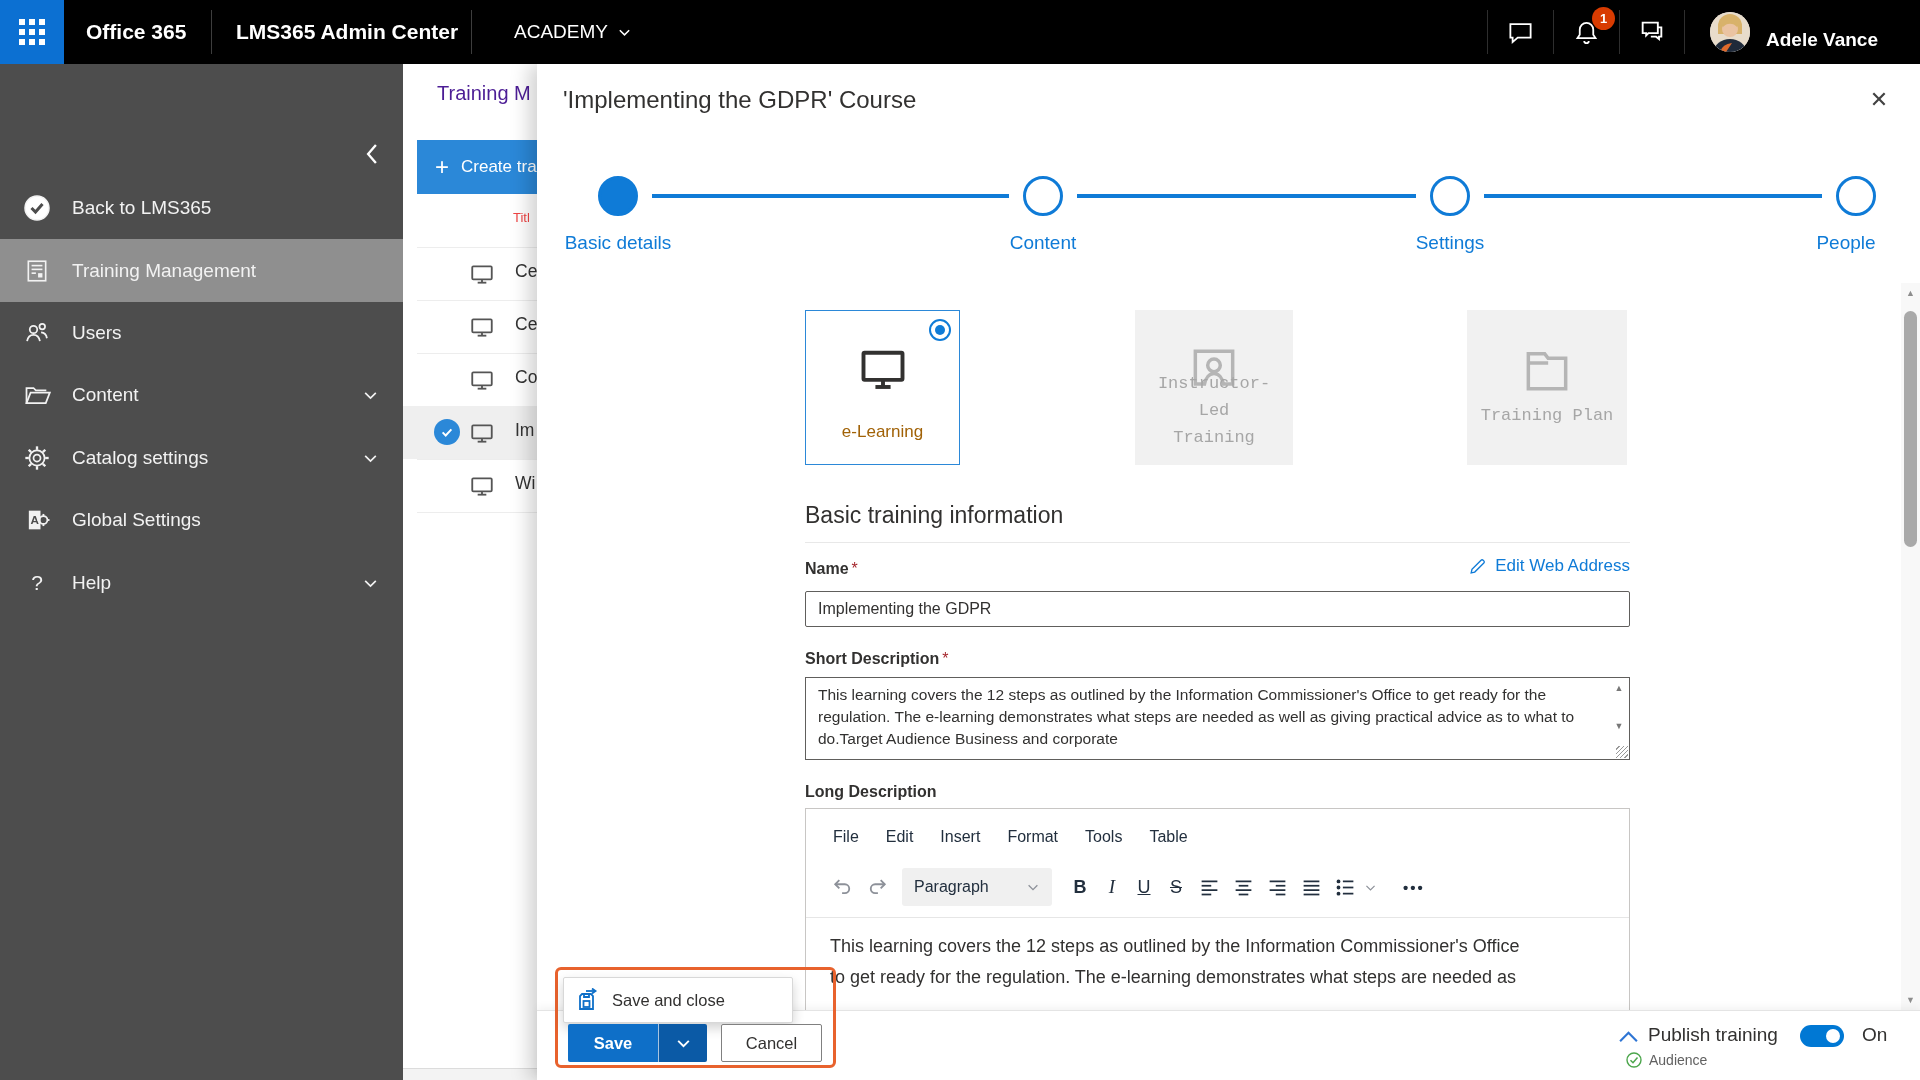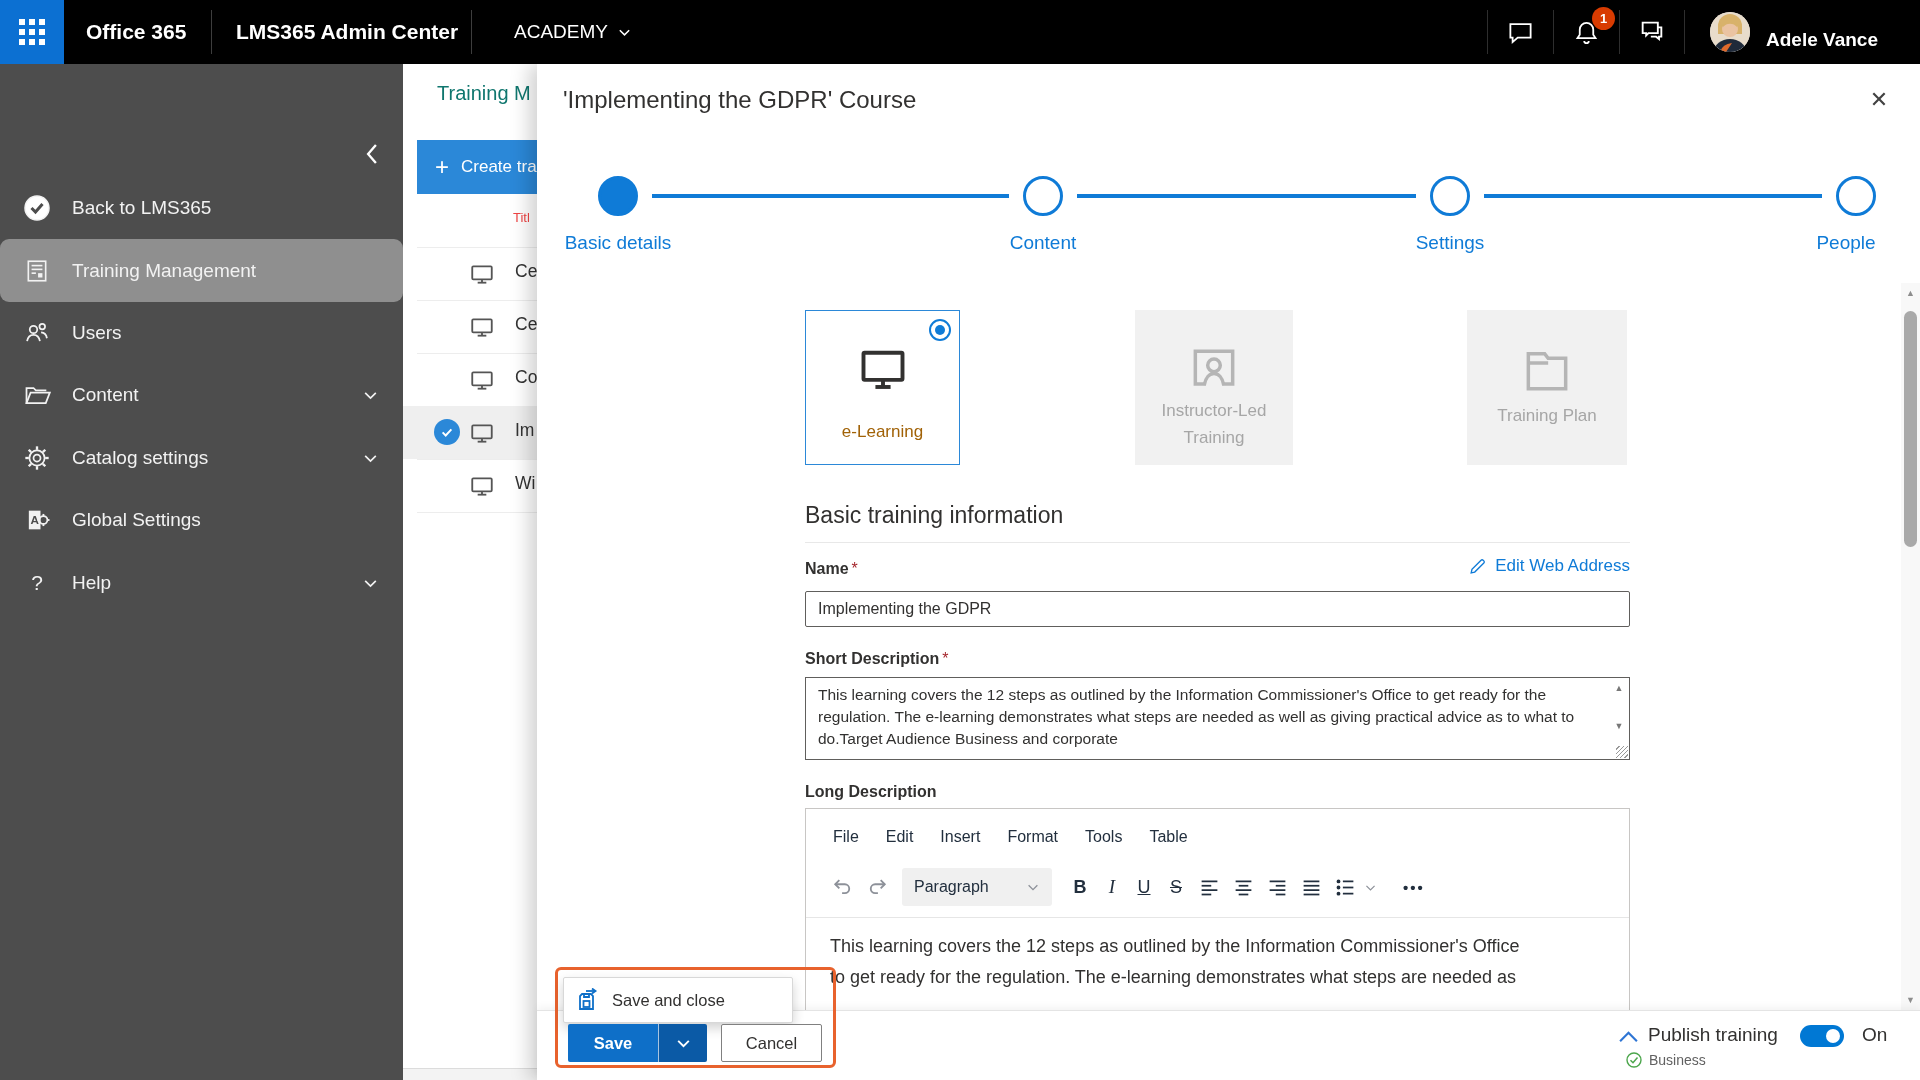--- a/index.html
+++ b/index.html
@@ -20,29 +20,29 @@
   .tb-iconbtn svg{stroke:#fff;fill:none;stroke-width:1.6;}
   .badge{position:absolute;left:1592px;top:7px;width:23px;height:23px;border-radius:50%;background:#d83b01;
          color:#fff;font-size:13px;font-weight:700;display:flex;align-items:center;justify-content:center;z-index:2;}
   .avatar{position:absolute;left:1710px;top:12px;width:40px;height:40px;border-radius:50%;overflow:hidden;background:#cfcfcf;cursor:pointer;}
   .tb-user{position:absolute;left:1766px;top:8px;height:64px;line-height:64px;font-size:19px;font-weight:700;}
 
   
   .sidebar{position:absolute;left:0;top:64px;width:465px;height:1016px;background:#4d4d4d;z-index:10;}
   .collapse-btn{position:absolute;left:352px;top:70px;width:40px;height:40px;display:flex;align-items:center;justify-content:center;cursor:pointer;}
   .nav-item{position:absolute;left:0;width:403px;height:62px;display:flex;align-items:center;cursor:pointer;color:#f2f2f2;}
-  .nav-item.selected{background:#8f8f8f;height:63px;border-radius:9px;}
+  .nav-item.selected{background:#8f8f8f;height:63px;}
   .nav-ico{position:absolute;left:22px;width:30px;height:30px;display:flex;align-items:center;justify-content:center;}
   .nav-ico svg{stroke:#f2f2f2;fill:none;stroke-width:1.5;}
   .nav-label{position:absolute;left:72px;font-size:19px;}
   .nav-chev{position:absolute;left:362px;display:flex;}
 
   
   .listpanel{position:absolute;left:403px;top:64px;width:134px;height:1016px;background:#fff;overflow:hidden;z-index:15;}
-  .lp-title{position:absolute;left:34px;top:18px;width:100px;font-size:20px;color:#0f766e;white-space:nowrap;overflow:hidden;}
+  .lp-title{position:absolute;left:34px;top:18px;width:100px;font-size:20px;color:#4c1d95;white-space:nowrap;overflow:hidden;}
   .lp-create{position:absolute;left:14px;top:76px;width:140px;height:54px;background:#2b88d8;color:#fff;
              display:flex;align-items:center;white-space:nowrap;overflow:hidden;cursor:pointer;}
   .lp-create .plus{font-size:24px;font-weight:400;margin:0 12px 0 18px;}
   .lp-create .lbl{font-size:17px;}
   .lp-header{position:absolute;left:110px;top:146px;font-size:13px;color:#ef4444;white-space:nowrap;text-align:right;}
   .lp-div{position:absolute;left:14px;width:120px;height:1px;background:#ededed;}
   .lp-row{position:absolute;left:0;width:134px;height:53px;cursor:pointer;}
   .lp-row.selected{background:#efefef;}
   .lp-row .mon{position:absolute;left:66px;top:14px;}
   .lp-row .mon svg{stroke:#555;fill:none;stroke-width:1.7;}
@@ -62,21 +62,21 @@
   .step-circle{position:absolute;top:112px;width:40px;height:40px;border-radius:50%;background:#fff;border:3px solid #0f7bd7;cursor:pointer;}
   .step-circle.active{background:#0f7bd7;}
   .step-label{position:absolute;top:168px;width:160px;text-align:center;font-size:19px;color:#0f7bd7;cursor:pointer;}
   
   .dlg-scroll{position:absolute;left:1364px;top:219px;width:19px;height:727px;background:#f8f8f8;}
   .dlg-scroll .arr{position:absolute;left:0;width:19px;height:16px;color:#8d8d8d;font-size:9px;text-align:center;line-height:16px;cursor:pointer;}
   .dlg-thumb{position:absolute;left:3px;top:28px;width:13px;height:236px;background:#a9a9a9;border-radius:7px;cursor:pointer;}
   
   .card{position:absolute;top:246px;height:155px;cursor:pointer;}
   .card.sel{background:#fff;border:1px solid #2b88d8;}
-  .card.dis{background:#f1f1f1;}
+  .card.dis{background:#f1f1f1;font-family:Liberation Mono, monospace;}
   .card .cicon{position:absolute;left:0;right:0;top:32px;display:flex;justify-content:center;}
   .card .clabel{position:absolute;left:0;right:0;bottom:22px;text-align:center;font-size:17px;}
   .card.sel .clabel{color:#a16207;margin-top:12px;}
   .card.dis .clabel{color:#a6a6a6;bottom:14px;line-height:27px;}
   .radio{position:absolute;right:8px;top:8px;width:22px;height:22px;border-radius:50%;border:2px solid #0f7bd7;background:#fff;}
   .radio i{position:absolute;left:4px;top:4px;width:10px;height:10px;border-radius:50%;background:#0f7bd7;}
   
   .sec-head{position:absolute;left:268px;top:438px;font-size:23px;color:#323130;}
   .sec-div{position:absolute;left:268px;top:478px;width:825px;height:1px;background:#e8e8e8;}
   .f-label{position:absolute;font-size:16px;font-weight:700;color:#323130;}
@@ -559,21 +559,21 @@
       <span class="pub-label">Publish training</span>
       <span class="toggle">
           <span class="knob"></span>
         </span>
       <span class="on-label">On</span>
       <span class="pub-status">
         <svg width="16" height="16" viewBox="0 0 16 16">
             <circle cx="8" cy="8" r="7" fill="none" stroke="#4ca64c" stroke-width="1.4"></circle>
             <polyline points="4.5,8.2 7,10.7 11.5,5.5" fill="none" stroke="#4ca64c" stroke-width="1.5"></polyline>
           </svg>
-        <span>Business</span>
+        <span>Audience</span>
       </span>
     </div>
   </section>
 
   <div class="save-group">
     <div class="save-popup">
       <span class="spi">
         <svg width="24" height="24" viewBox="0 0 24 24" fill="none" stroke="#0e6fc8" stroke-width="1.8">
           <path d="M4 8v13h13V8l-2-2H6z"></path>
             <rect x="7.5" y="13" width="6" height="6"></rect>

